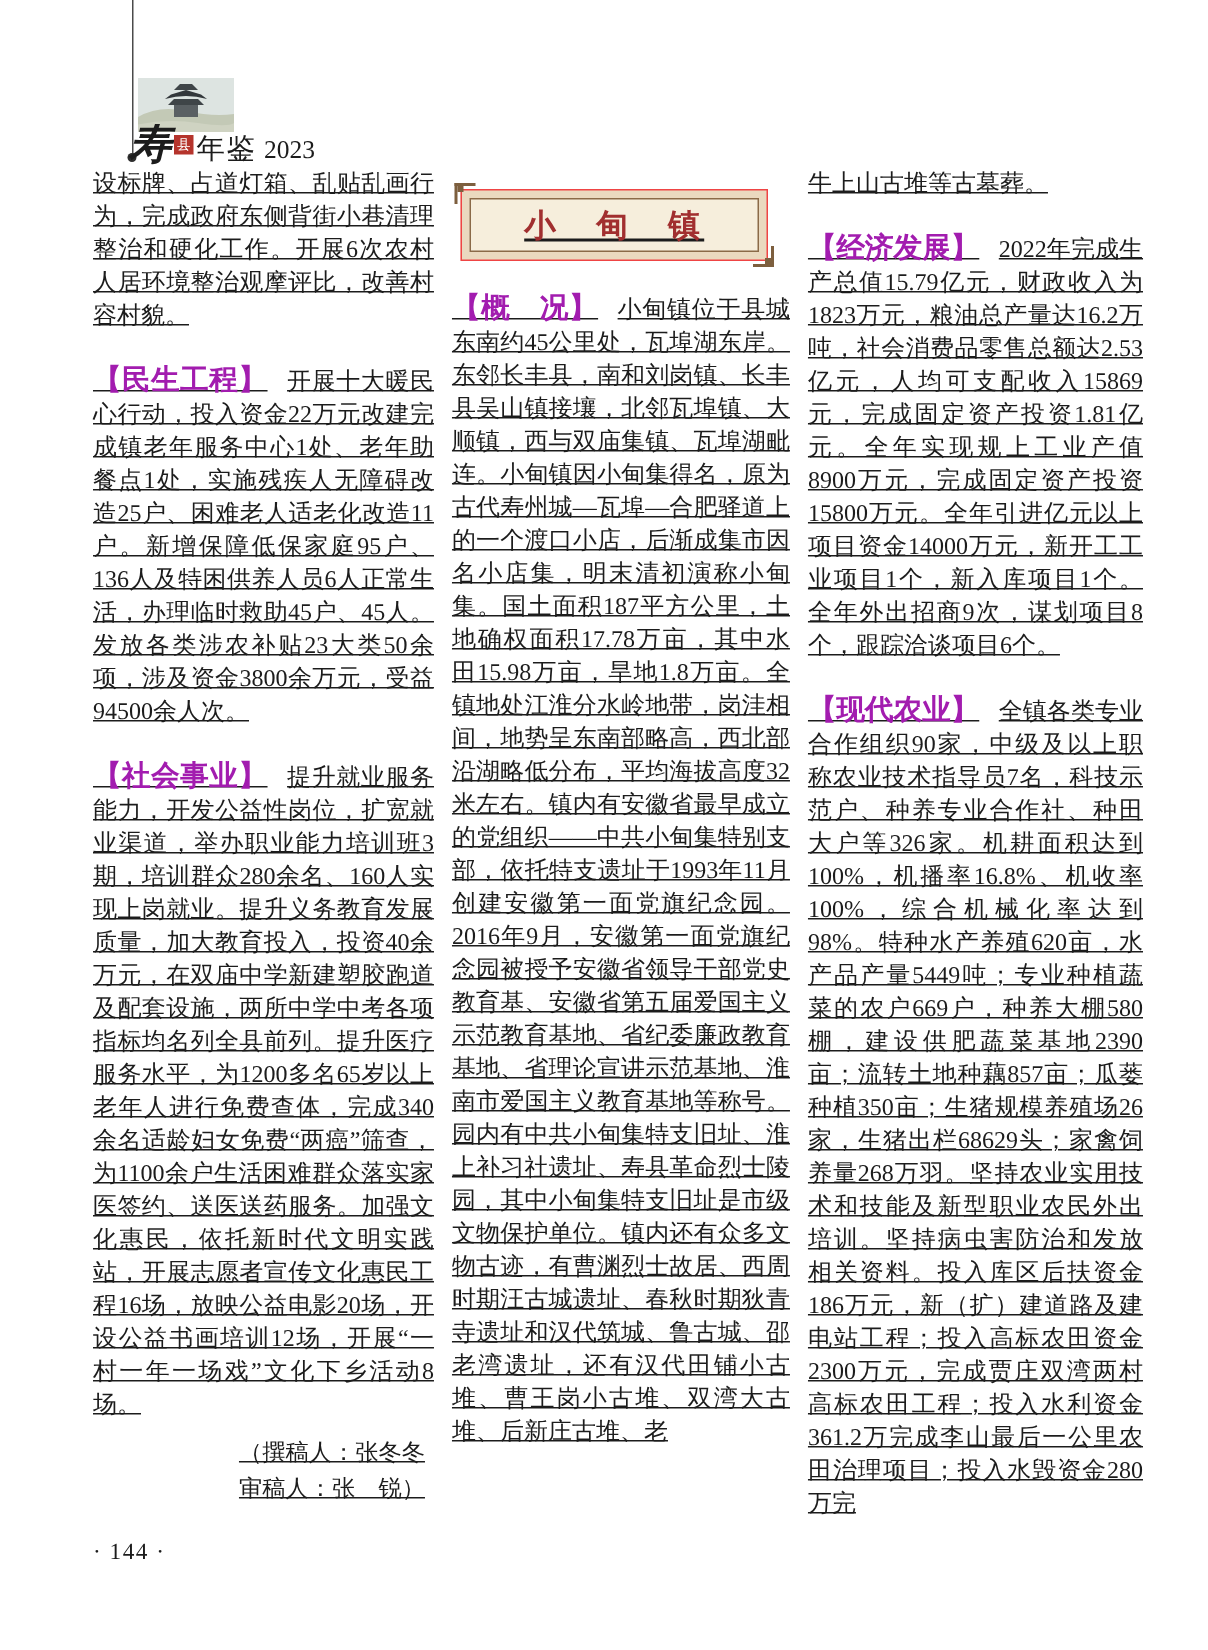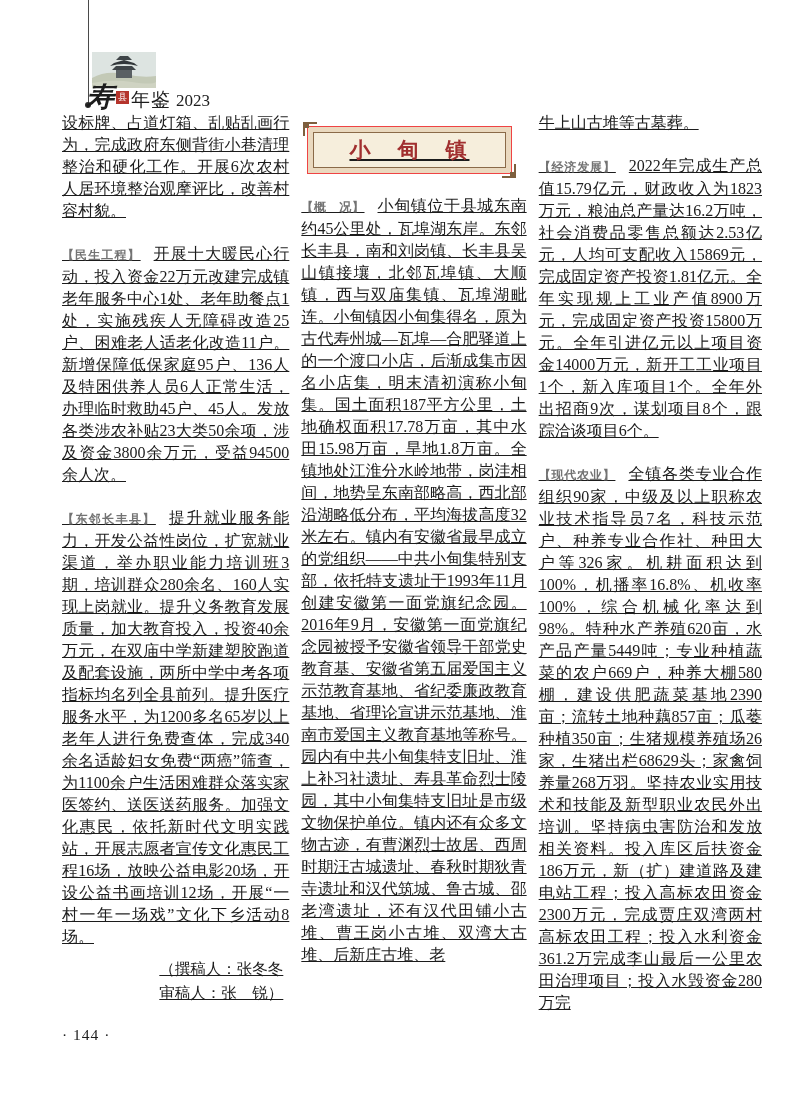--- a/index.html
+++ b/index.html
@@ -23,21 +23,21 @@
 
   
   .columns { position:absolute; left:62px; top:112px; width:700px; display:flex;text-decoration:underline; }
   .col { box-sizing:border-box; }
   .col-1 { width:230px; margin-right:12px; }
   .col-2 { width:228px; margin-right:12px; }
   .col-3 { width:226px; }
 
   .para { font-size:16px; line-height:22px; text-align:justify; text-justify:inter-ideograph; margin:0; }
   .sec  { margin-top:21px; }
-  .sec-label { color:#737373; font-weight:bold; font-family:"Liberation Sans",sans-serif; margin-right:13px; font-size:12px; }
+  .sec-label { color:#a21caf; font-weight:bold; font-family:"Liberation Sans",sans-serif; margin-right:13px; font-size:19px; }
 
   .byline { margin-top:9px; text-align:right; padding-right:6px; font-size:15.5px; line-height:24px; }
 
   
   .town-box { position:relative; margin:14px 15px 2px 6px; height:48px; box-sizing:border-box;
               border:1px solid #ef4444; background:#ead9bf; padding:5px; }
   .town-box-inner { height:100%; box-sizing:border-box; border:1px solid #8a6a48; background:#f6eedc;
                     display:flex; align-items:center; justify-content:center; }
   .town-title { color:#a12f2f; font-size:21px; font-weight:bold; letter-spacing:3px; white-space:nowrap; }
   .corner { position:absolute; width:12px; height:12px; }
@@ -74,21 +74,21 @@
   <div class="columns">
 
     <div class="col col-1">
       <p class="para">
         <span>设标牌、占道灯箱、乱贴乱画行为，完成政府东侧背街小巷清理整治和硬化工作。开展6次农村人居环境整治观摩评比，改善村容村貌。</span>
       </p>
       <p class="para sec">
         <span class="sec-label">【民生工程】</span><span>开展十大暖民心行动，投入资金22万元改建完成镇老年服务中心1处、老年助餐点1处，实施残疾人无障碍改造25户、困难老人适老化改造11户。新增保障低保家庭95户、136人及特困供养人员6人正常生活，办理临时救助45户、45人。发放各类涉农补贴23大类50余项，涉及资金3800余万元，受益94500余人次。</span>
       </p>
       <p class="para sec">
-        <span class="sec-label">【东邻长丰县】</span><span>提升就业服务能力，开发公益性岗位，扩宽就业渠道，举办职业能力培训班3期，培训群众280余名、160人实现上岗就业。提升义务教育发展质量，加大教育投入，投资40余万元，在双庙中学新建塑胶跑道及配套设施，两所中学中考各项指标均名列全县前列。提升医疗服务水平，为1200多名65岁以上老年人进行免费查体，完成340余名适龄妇女免费“两癌”筛查，为1100余户生活困难群众落实家医签约、送医送药服务。加强文化惠民，依托新时代文明实践站，开展志愿者宣传文化惠民工程16场，放映公益电影20场，开设公益书画培训12场，开展“一村一年一场戏”文化下乡活动8场。</span>
+        <span class="sec-label">【社会事业】</span><span>提升就业服务能力，开发公益性岗位，扩宽就业渠道，举办职业能力培训班3期，培训群众280余名、160人实现上岗就业。提升义务教育发展质量，加大教育投入，投资40余万元，在双庙中学新建塑胶跑道及配套设施，两所中学中考各项指标均名列全县前列。提升医疗服务水平，为1200多名65岁以上老年人进行免费查体，完成340余名适龄妇女免费“两癌”筛查，为1100余户生活困难群众落实家医签约、送医送药服务。加强文化惠民，依托新时代文明实践站，开展志愿者宣传文化惠民工程16场，放映公益电影20场，开设公益书画培训12场，开展“一村一年一场戏”文化下乡活动8场。</span>
       </p>
       <div class="byline">
         <div>（撰稿人：张冬冬</div>
         <div>审稿人：张　锐）</div>
       </div>
     </div>
 
     <div class="col col-2">
       <div class="town-box">
         <div class="corner corner-tl"></div>

